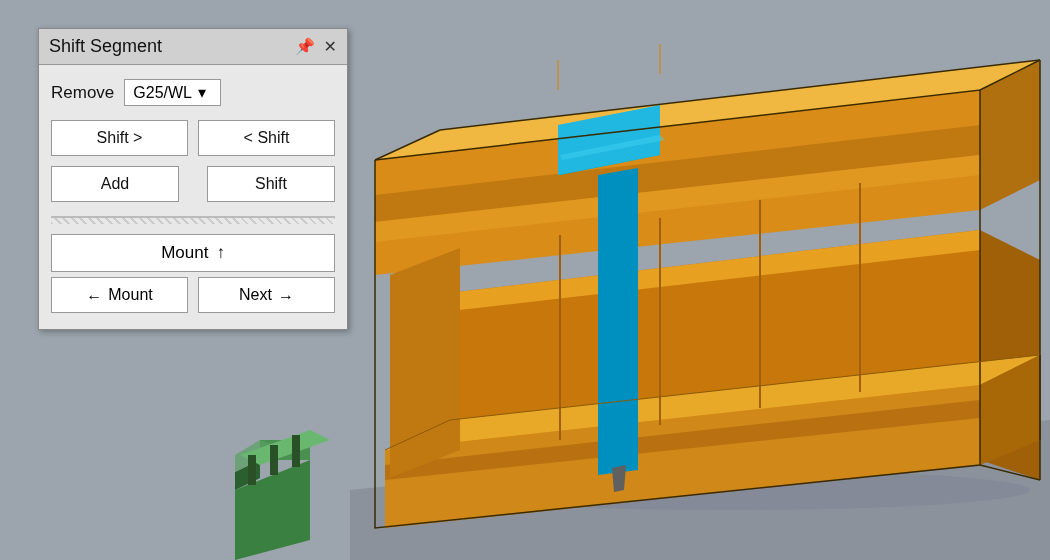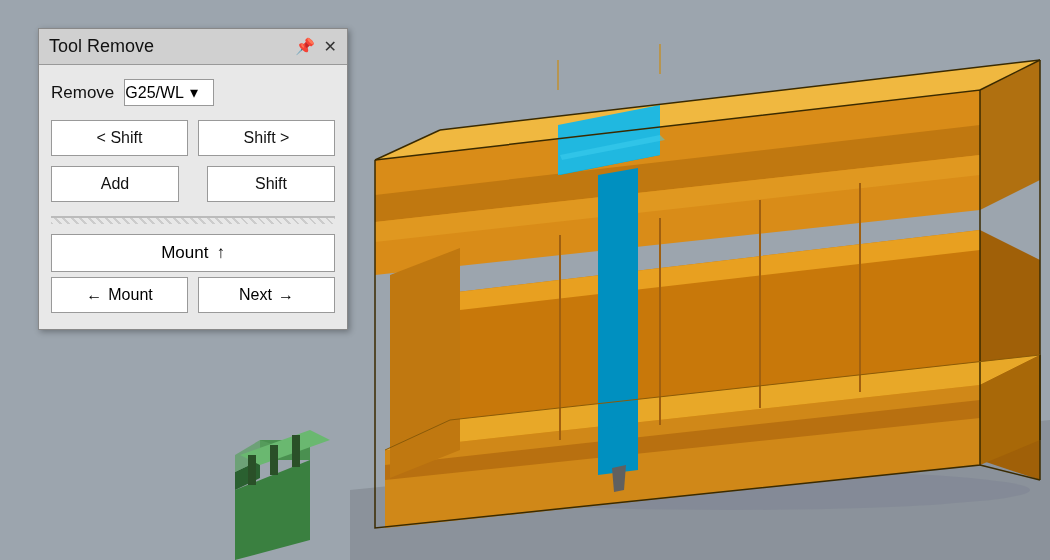--- a/index.html
+++ b/index.html
@@ -64,21 +64,21 @@
     .segment-label {
       font-size: 17px;
       color: #111;
     }
 
     .segment-select {
       display: flex;
       align-items: center;
       background: white;
       border: 1.5px solid #999;
-      padding: 3px 0;
+      padding: 3px 8px;
       font-size: 16px;
       cursor: pointer;
       min-width: 90px;
     }
 
     .segment-select span {
       margin-right: 6px;
     }
 
     .shift-row {
@@ -239,40 +239,40 @@
   <polygon points="240,455 310,430 330,440 260,465" fill="#6ab870"></polygon>
 
   <rect x="248" y="455" width="8" height="30" fill="#2a5028"></rect>
   <rect x="270" y="445" width="8" height="30" fill="#2a5028"></rect>
   <rect x="292" y="435" width="8" height="32" fill="#2a5028"></rect>
 </svg>
 
 <div id="tool-panel">
 
   <div id="panel-titlebar">
-    <span id="panel-title">Tool Remove</span>
+    <span id="panel-title">Shift Segment</span>
     <div id="titlebar-controls">
       <span class="title-icon">📌</span>
       <span class="title-icon">✕</span>
     </div>
   </div>
 
   <div id="panel-body">
 
     <div class="segment-row">
       <span class="segment-label">Remove</span>
       <div class="segment-select">
         <span>G25/WL</span>
         <span>▾</span>
       </div>
     </div>
 
     <div class="shift-row">
+      <button class="btn">Shift &gt;</button>
       <button class="btn">&lt; Shift</button>
-      <button class="btn">Shift &gt;</button>
     </div>
 
     <div class="add-remove-row">
       <button class="btn">Add</button>
       <button class="btn">Shift</button>
     </div>
 
     <div class="divider"></div>
 
     <div class="mount-row">

